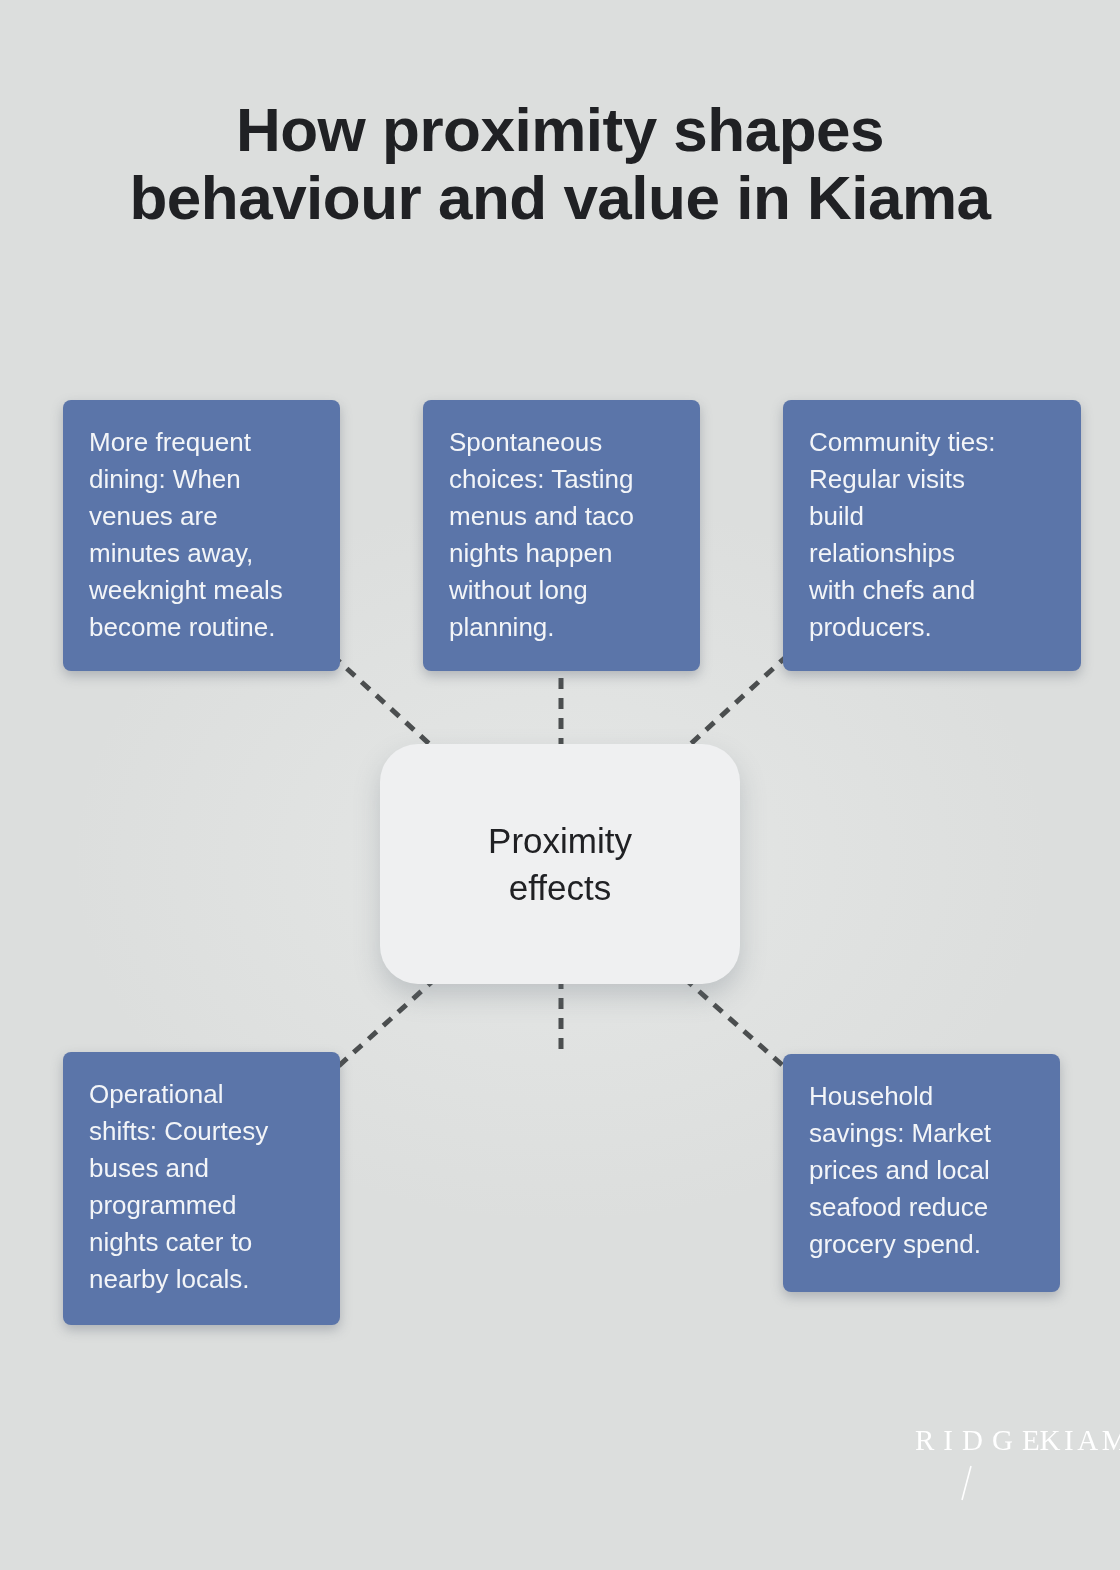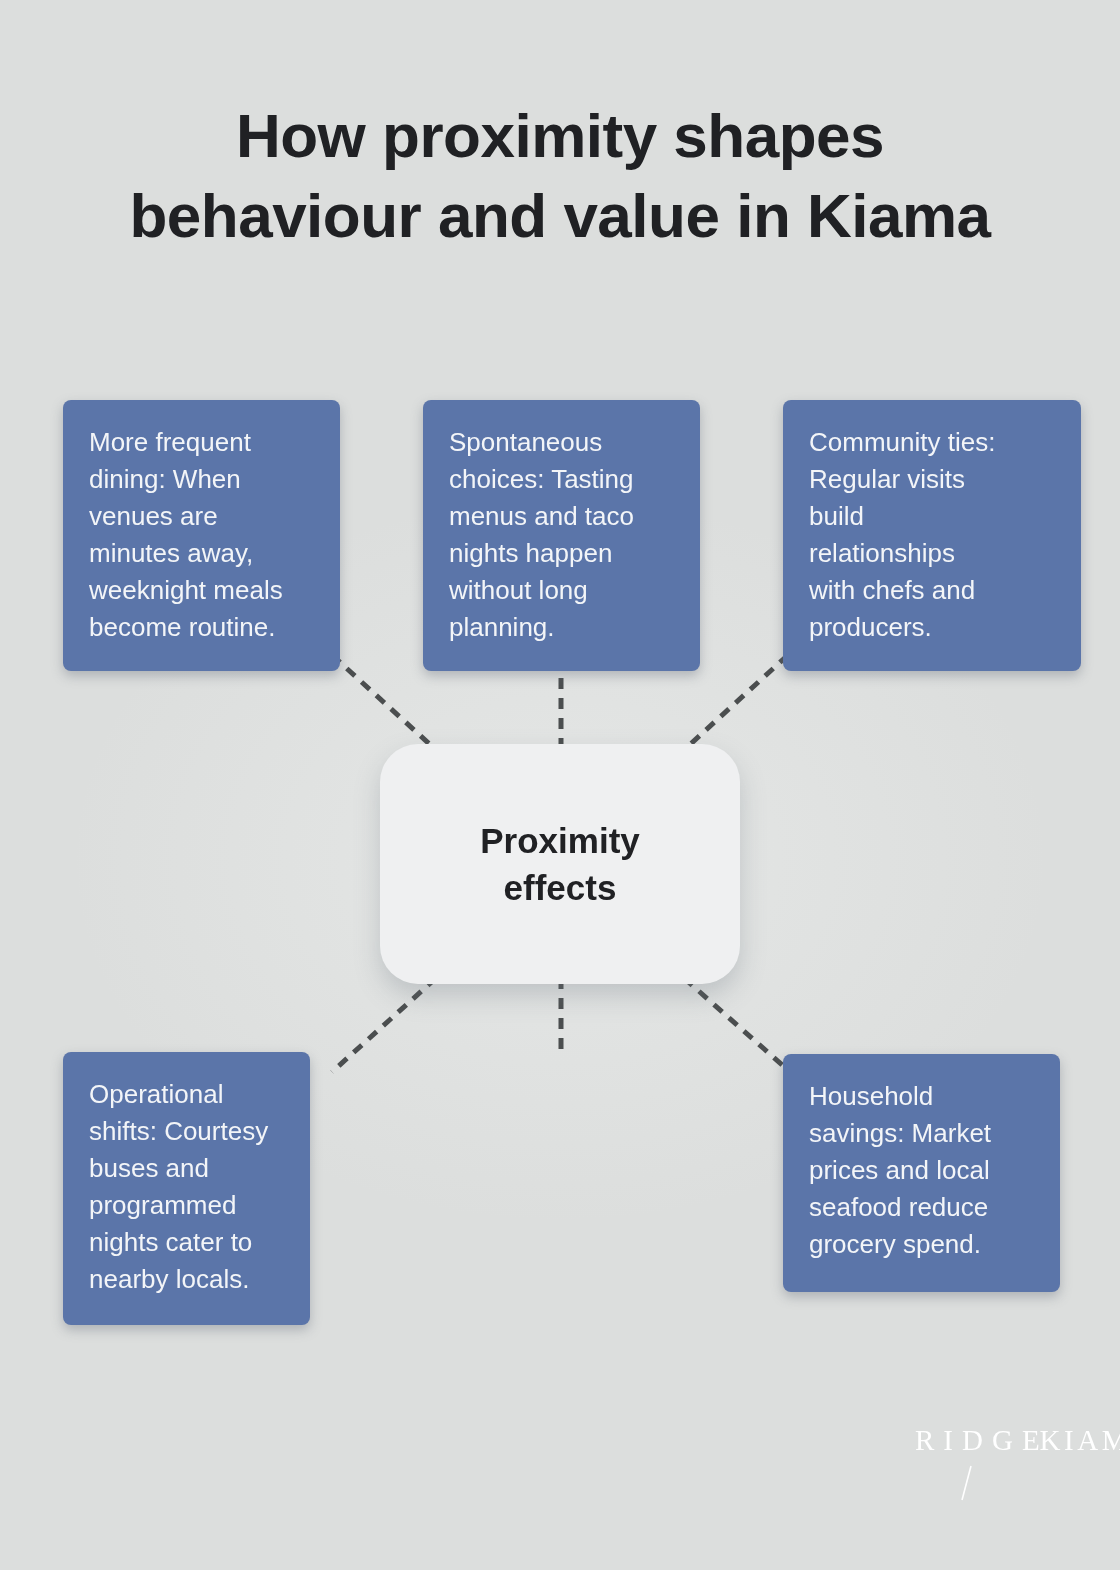--- a/index.html
+++ b/index.html
@@ -26,21 +26,21 @@
       radial-gradient(ellipse 700px 520px at 560px 860px, #e5e7e6 0%, rgba(220,222,221,0) 70%),
       var(--background);
   }
   .title {
     position: absolute;
     top: 96px;
     left: 0;
     width: 1120px;
     text-align: center;
     font-size: 62px;
-    line-height: 80px;
+    line-height: 68px;
     font-weight: 700;
     color: var(--title-text);
     white-space: pre-line;
     letter-spacing: -0.5px;
   }
   .connectors {
     position: absolute;
     top: 0;
     left: 0;
     width: 1120px;
@@ -55,40 +55,40 @@
   }
   .node p {
     font-size: 26px;
     line-height: 37px;
     color: var(--node-text);
     white-space: pre-line;
   }
   .node-tl { left: 63px;  top: 400px;  width: 277px; height: 271px; }
   .node-tm { left: 423px; top: 400px;  width: 277px; height: 271px; }
   .node-tr { left: 783px; top: 400px;  width: 298px; height: 271px; }
-  .node-bl { left: 63px;  top: 1052px; width: 247px; height: 273px; }
+  .node-bl { left: 63px;  top: 1052px; width: 277px; height: 273px; }
   .node-bm { left: 423px; top: 1056px; width: 277px; height: 234px; }
   .node-br { left: 783px; top: 1054px; width: 277px; height: 238px; }
   .center-node {
     position: absolute;
     left: 380px;
     top: 744px;
     width: 360px;
     height: 240px;
     background: var(--center-fill);
     border-radius: 38px;
     box-shadow: 0 12px 26px rgba(110,118,128,0.30);
     display: flex;
     align-items: center;
     justify-content: center;
   }
   .center-label {
     font-size: 35px;
     line-height: 47px;
-    font-weight: 700;
+    font-weight: 400;
     color: var(--title-text);
     text-align: center;
     white-space: pre-line;
   }
   .logo {
     position: absolute;
     top: 1424px;
     right: 55px;
     width: 150px;
     display: flex;

